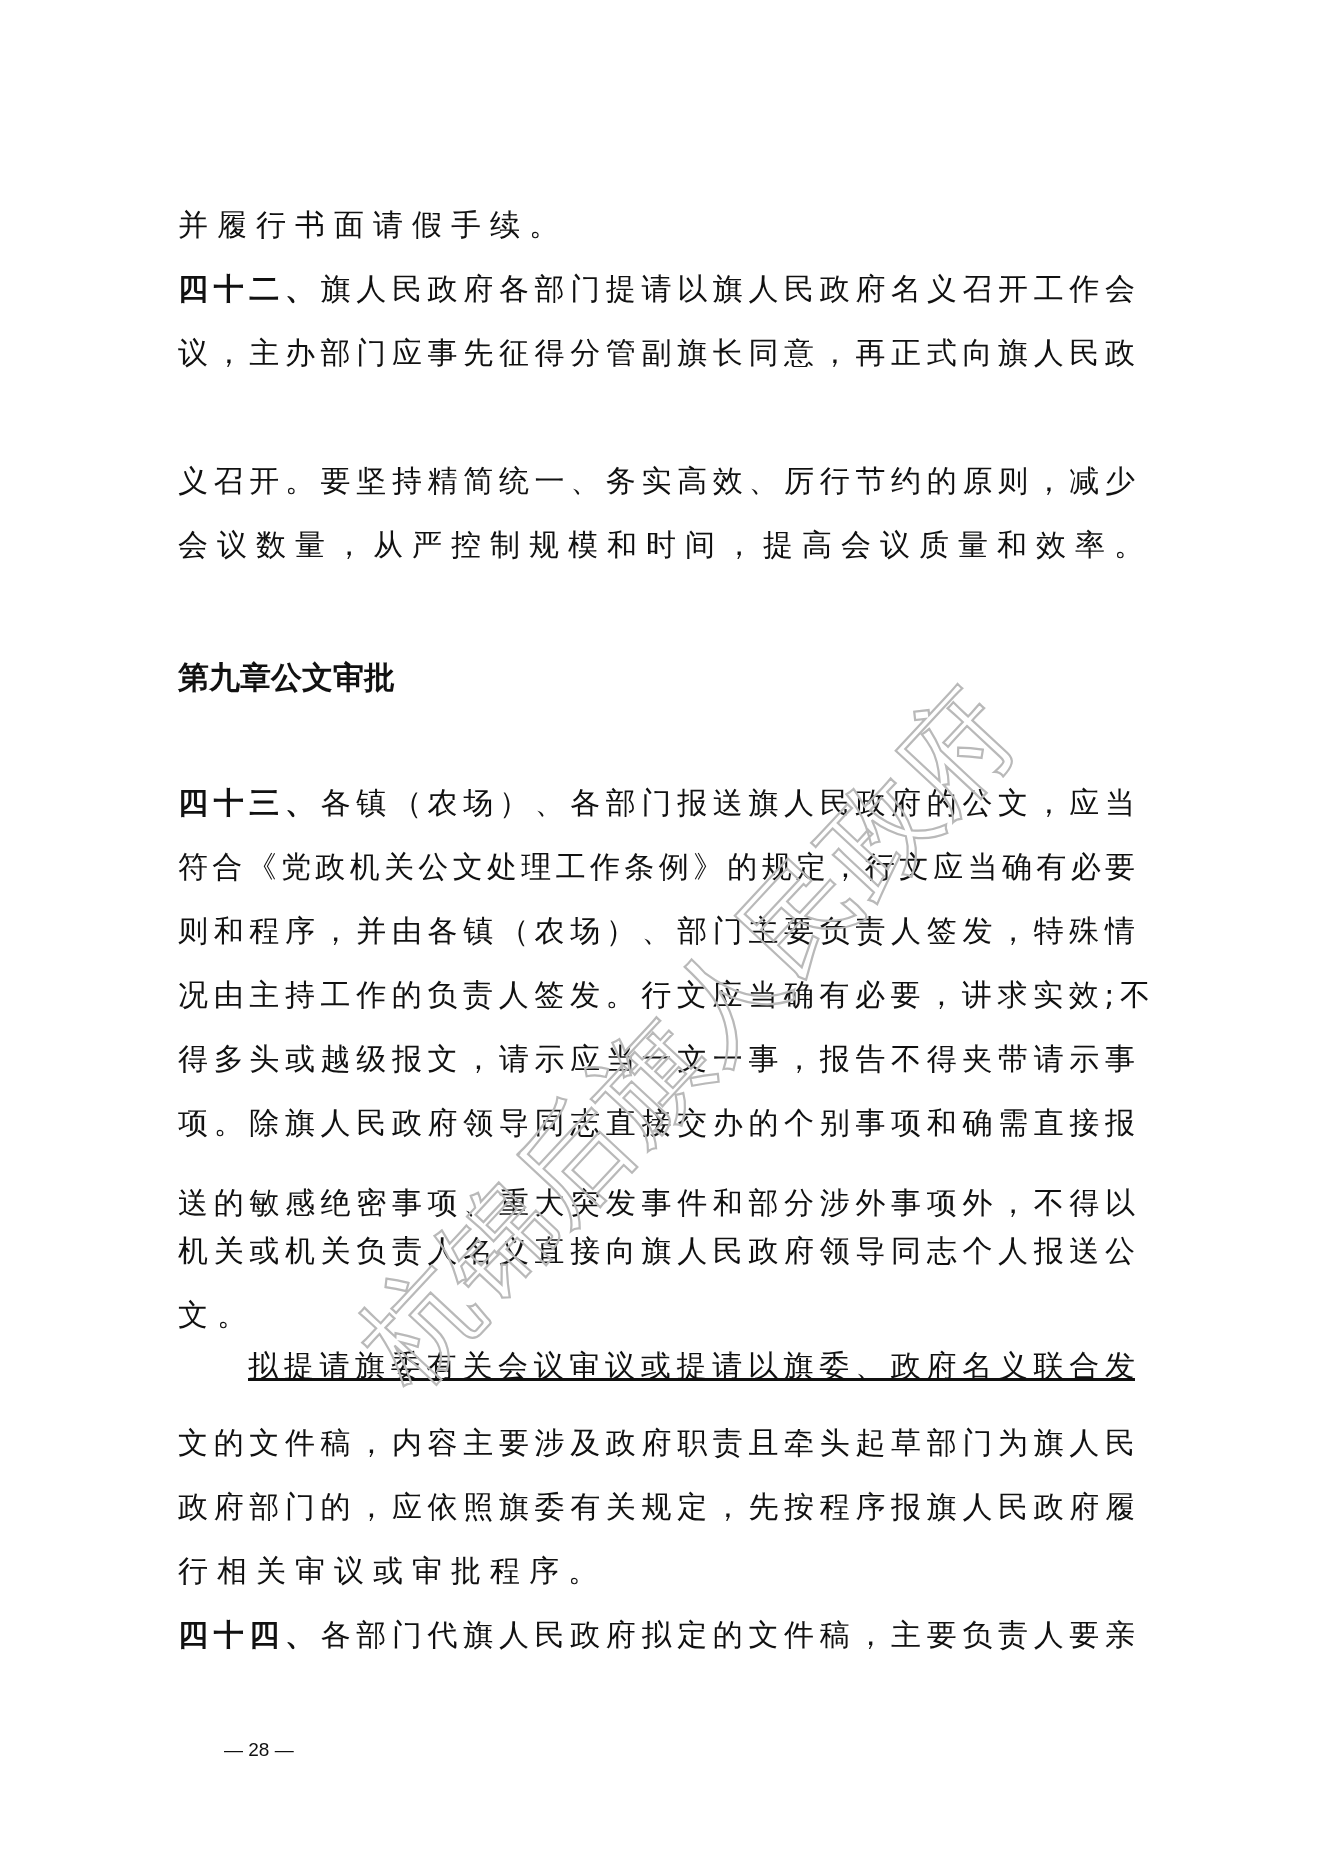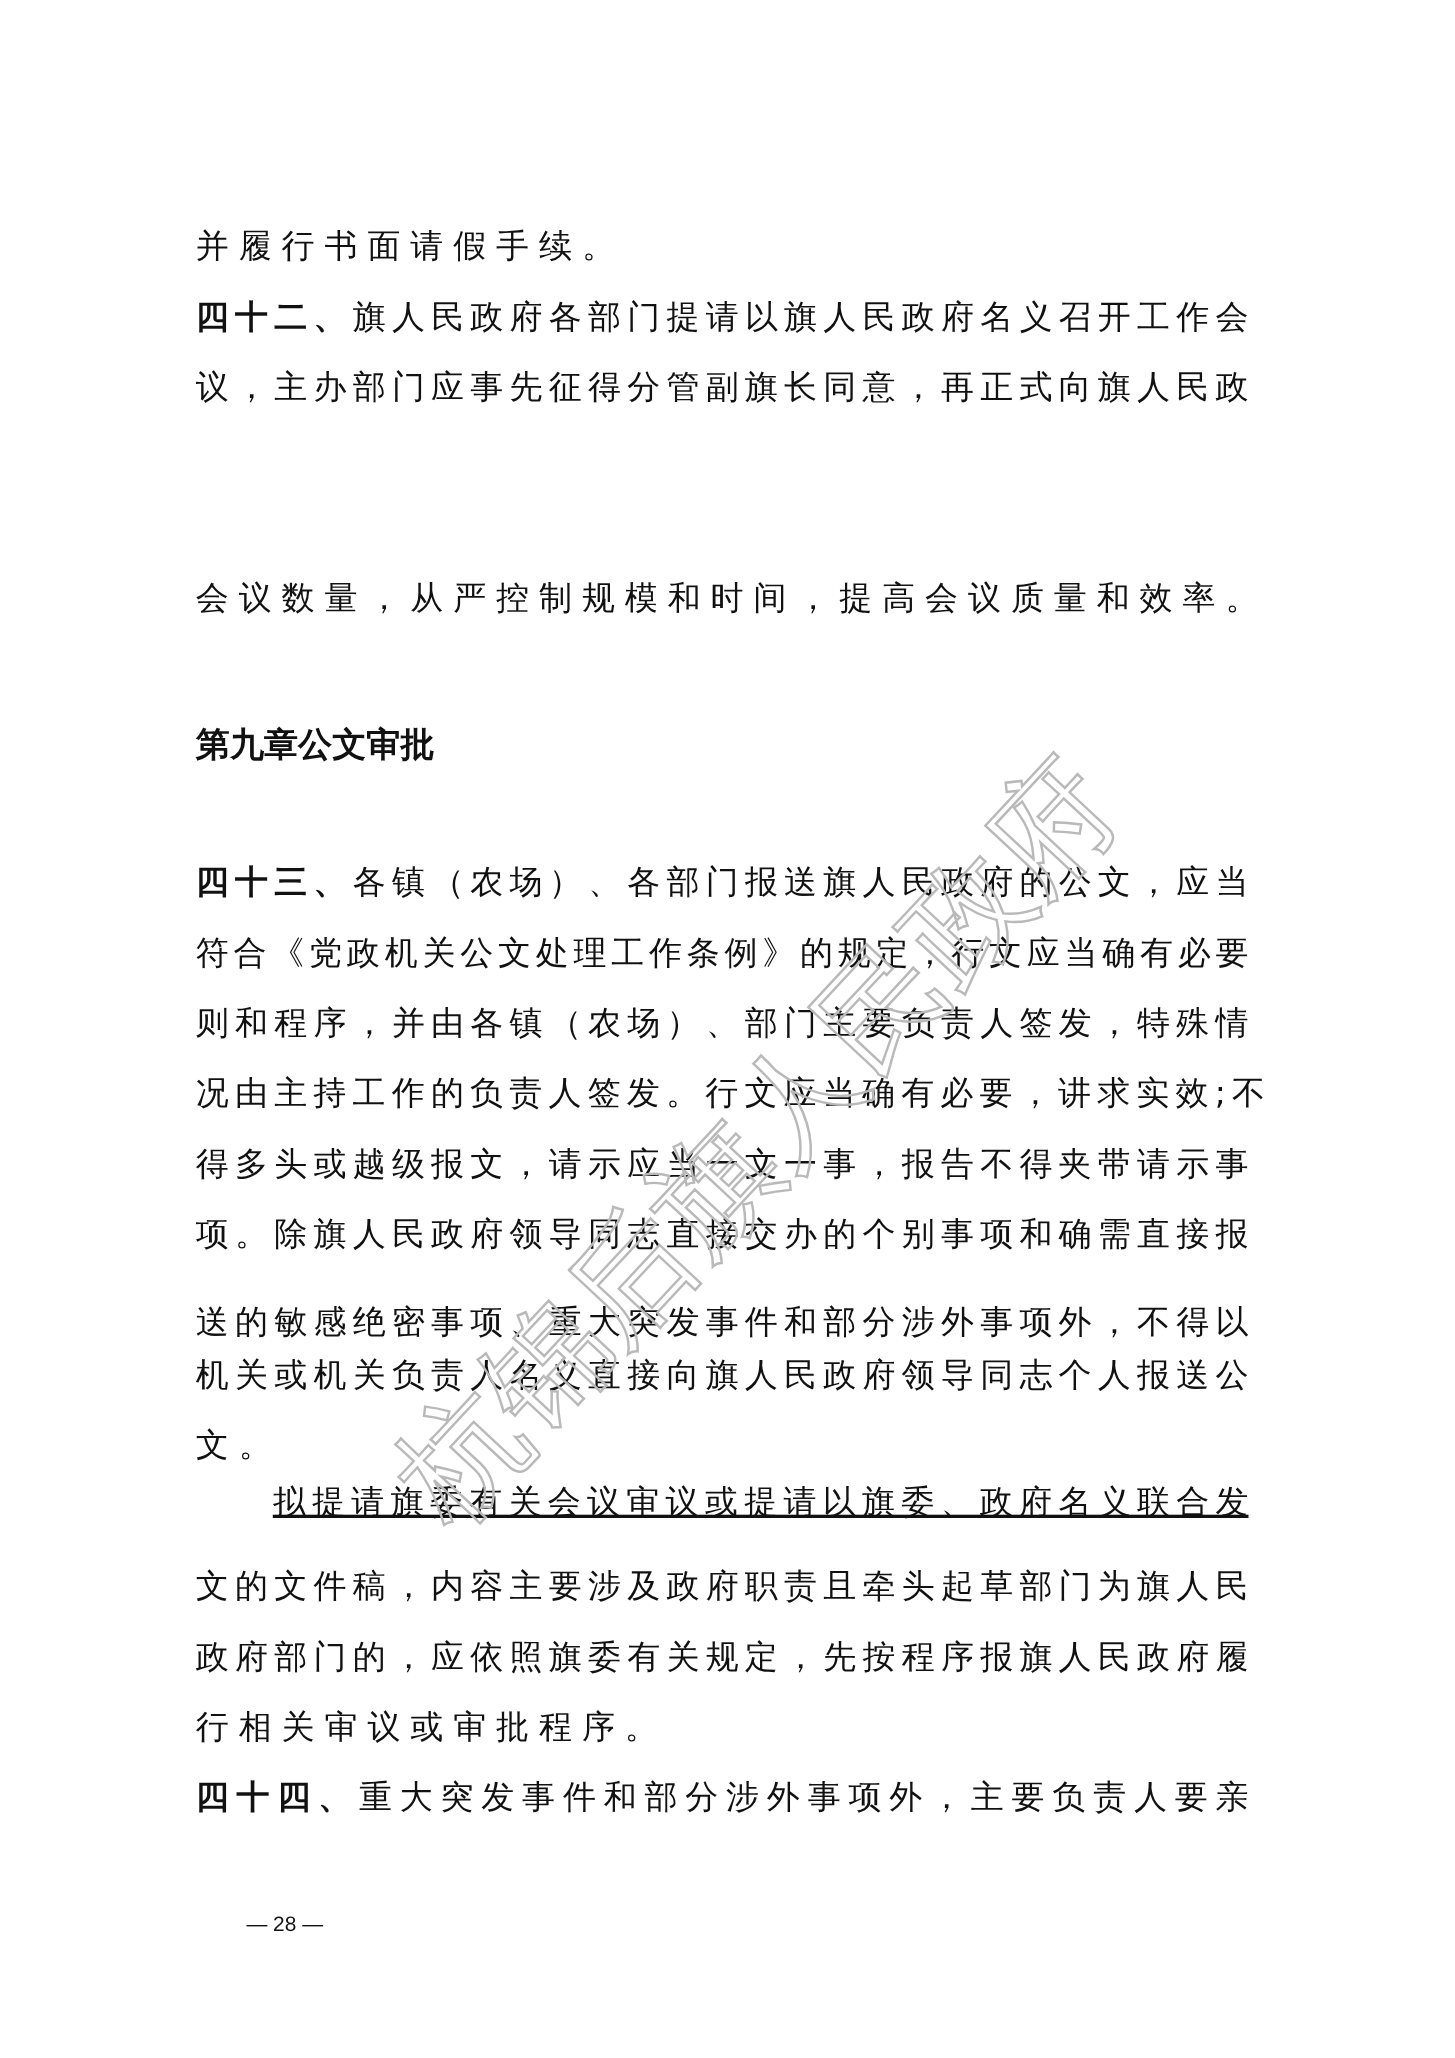--- a/index.html
+++ b/index.html
@@ -27,20 +27,23 @@
 <div class="page">
 
   <div class="line short" style="top:205px;">
     <span>并履行书面请假手续。</span>
   </div>
   <div class="line" style="top:269px;">
     <span class="lead">四十二、</span><span>旗人民政府各部门提请以旗人民政府名义召开工作会</span>
   </div>
   <div class="line" style="top:333px;">
     <span>议，主办部门应事先征得分管副旗长同意，再正式向旗人民政</span>
+  </div>
+  <div class="line" style="top:461px;">
+    <span>义召开。要坚持精简统一、务实高效、厉行节约的原则，减少</span>
   </div>
   <div class="line short" style="top:525px;">
     <span>会议数量，从严控制规模和时间，提高会议质量和效率。</span>
   </div>
 
   <div class="heading">第九章公文审批</div>
 
   <div class="line" style="top:783px;">
     <span class="lead">四十三、</span><span>各镇（农场）、各部门报送旗人民政府的公文，应当</span>
   </div>
@@ -74,21 +77,21 @@
   <div class="line" style="top:1423px;">
     <span>文的文件稿，内容主要涉及政府职责且牵头起草部门为旗人民</span>
   </div>
   <div class="line" style="top:1487px;">
     <span>政府部门的，应依照旗委有关规定，先按程序报旗人民政府履</span>
   </div>
   <div class="line short" style="top:1551px;">
     <span>行相关审议或审批程序。</span>
   </div>
   <div class="line" style="top:1615px;">
-    <span class="lead">四十四、</span><span>重大突发事件和部分涉外事项外，主要负责人要亲</span>
+    <span class="lead">四十四、</span><span>各部门代旗人民政府拟定的文件稿，主要负责人要亲</span>
   </div>
 
   <div class="page-number">— 28 —</div>
 
   <svg class="watermark" viewBox="0 0 1323 1871" xmlns="http://www.w3.org/2000/svg">
     <text x="690" y="1075" text-anchor="middle" transform="rotate(-47 690 1040)">杭锦后旗人民政府</text>
   </svg>
 </div>
 
 </body></html>

